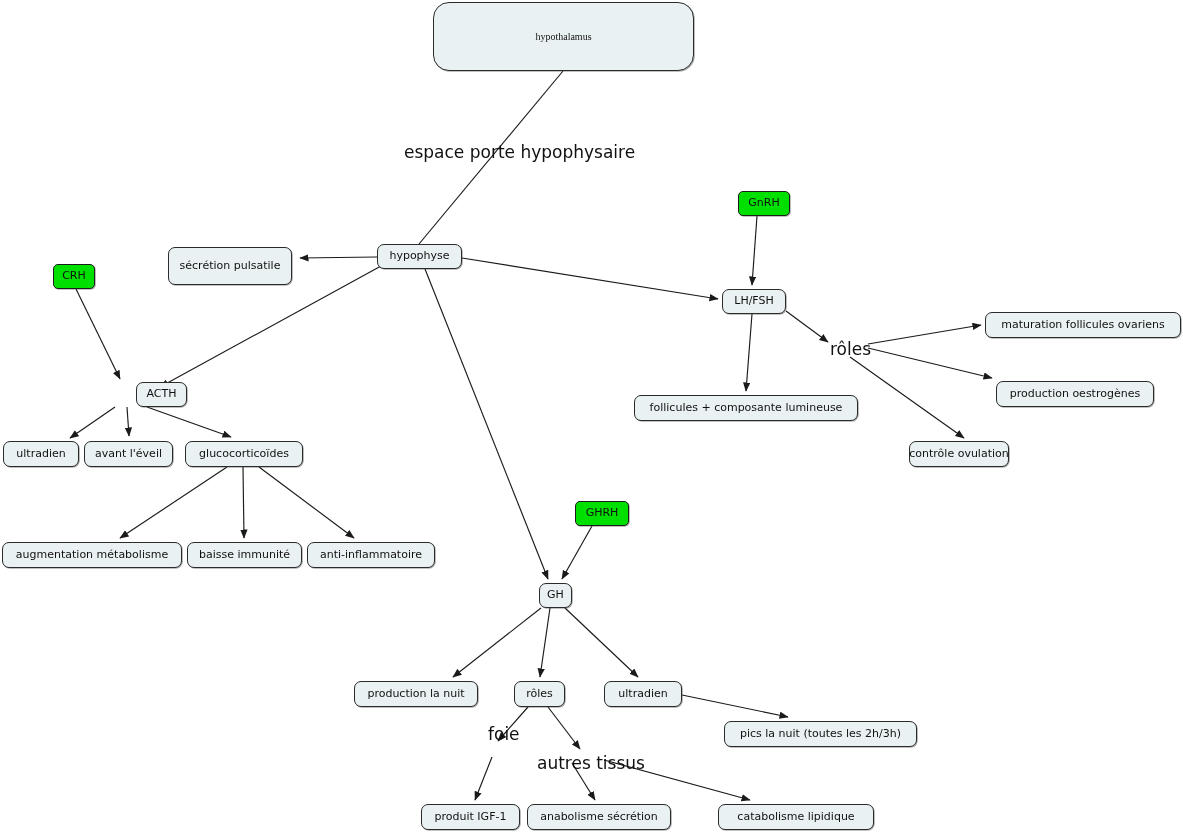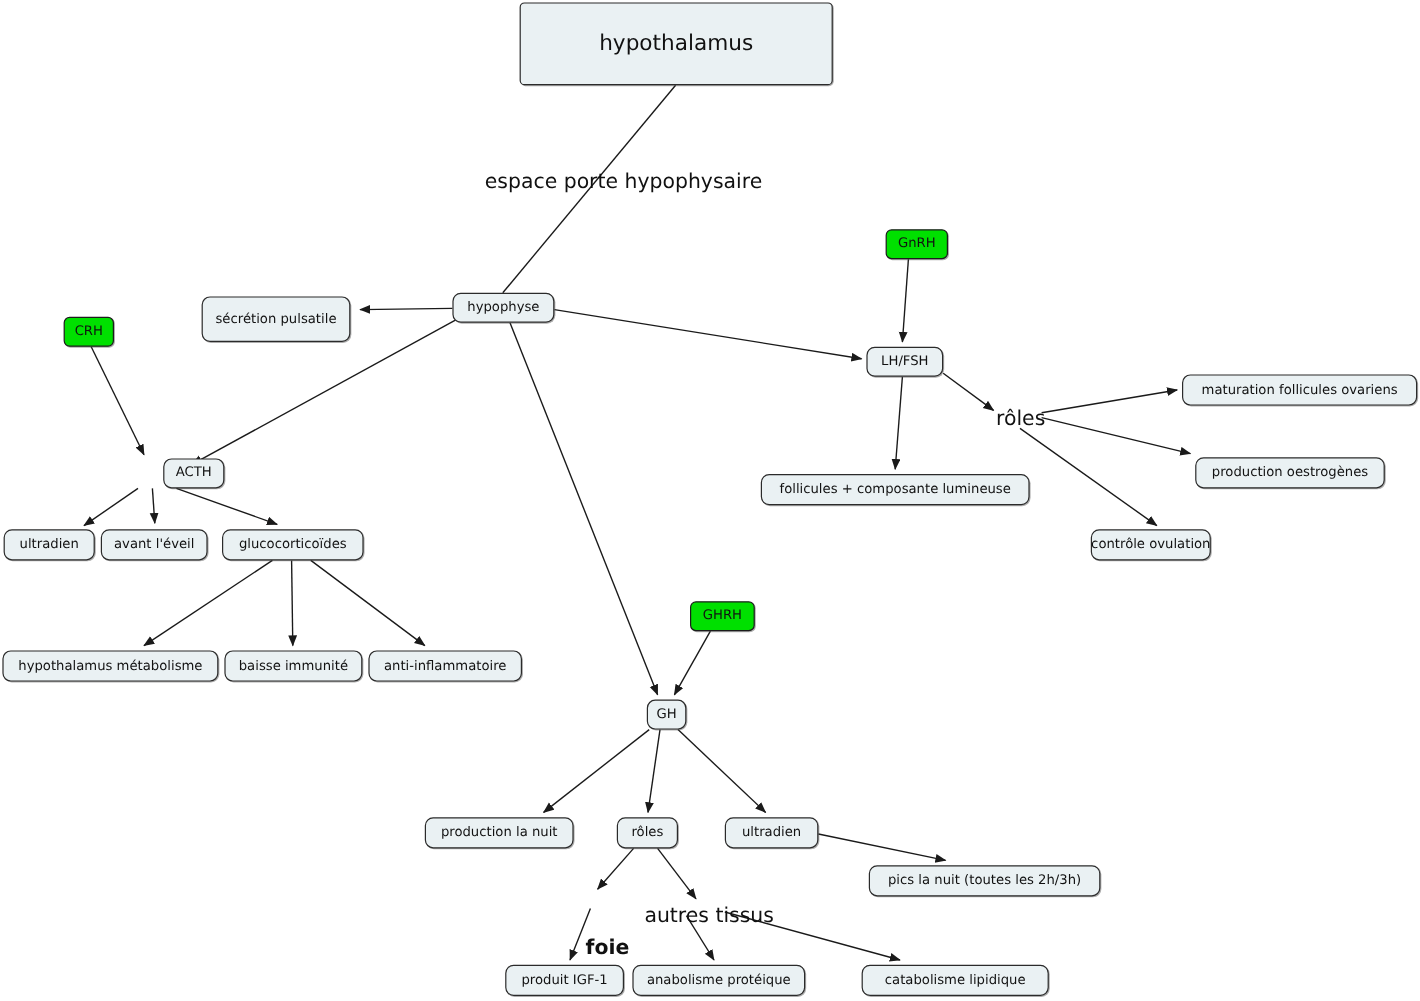--- a/index.html
+++ b/index.html
@@ -43,22 +43,23 @@
     padding: 0 7px;
     white-space: nowrap;
     box-shadow: 0.8px 0.8px 0 rgba(70,70,70,0.45);
   }
   .node-box.green {
     background: #00e000;
     border-color: #1c1c1c;
     border-radius: 5px;
   }
   .node-box.big {
-    border-radius: 4px;
-    font-size: 18px;
+    border-radius: 16px;
+    font-size: 10px;
+    font-family: Liberation Serif, serif;
   }
   .free-label {
     position: absolute;
     font-size: 17px;
     color: #111111;
     white-space: nowrap;
     background: transparent;
     line-height: 1;
   }
 </style>
@@ -105,37 +106,37 @@
 
 <div id="node-layer">
     <div class="node-box big" style="left: 433px; top: 2px; width: 261px; height: 69px;">hypothalamus</div>
     <div class="node-box" style="left: 377px; top: 244px; width: 85px; height: 25px;">hypophyse</div>
     <div class="node-box" style="left: 168px; top: 247px; width: 124px; height: 38px;">sécrétion pulsatile</div>
     <div class="node-box green" style="left: 53px; top: 264px; width: 42px; height: 25px;">CRH</div>
     <div class="node-box" style="left: 100px; top: 382px; width: 51px; height: 25px; margin-left: 36px;">ACTH</div>
     <div class="node-box" style="left: 3px; top: 441px; width: 76px; height: 26px;">ultradien</div>
     <div class="node-box" style="left: 84px; top: 441px; width: 89px; height: 26px;">avant l'éveil</div>
     <div class="node-box" style="left: 185px; top: 441px; width: 118px; height: 26px;">glucocorticoïdes</div>
-    <div class="node-box" style="left: 2px; top: 542px; width: 180px; height: 26px;">hypothalamus métabolisme</div>
+    <div class="node-box" style="left: 2px; top: 542px; width: 180px; height: 26px;">augmentation métabolisme</div>
     <div class="node-box" style="left: 187px; top: 542px; width: 115px; height: 26px;">baisse immunité</div>
     <div class="node-box" style="left: 307px; top: 542px; width: 128px; height: 26px;">anti-inflammatoire</div>
     <div class="node-box green" style="left: 738px; top: 191px; width: 52px; height: 25px;">GnRH</div>
     <div class="node-box" style="left: 722px; top: 289px; width: 64px; height: 25px;">LH/FSH</div>
     <div class="node-box" style="left: 634px; top: 395px; width: 224px; height: 26px;">follicules + composante lumineuse</div>
     <div class="node-box" style="left: 985px; top: 312px; width: 196px; height: 26px;">maturation follicules ovariens</div>
     <div class="node-box" style="left: 996px; top: 381px; width: 158px; height: 26px;">production oestrogènes</div>
     <div class="node-box" style="left: 909px; top: 441px; width: 100px; height: 26px;">contrôle ovulation</div>
     <div class="node-box green" style="left: 575px; top: 501px; width: 54px; height: 25px;">GHRH</div>
     <div class="node-box" style="left: 539px; top: 583px; width: 33px; height: 25px;">GH</div>
     <div class="node-box" style="left: 354px; top: 681px; width: 124px; height: 26px;">production la nuit</div>
     <div class="node-box" style="left: 514px; top: 681px; width: 51px; height: 26px;">rôles</div>
     <div class="node-box" style="left: 604px; top: 681px; width: 78px; height: 26px;">ultradien</div>
     <div class="node-box" style="left: 724px; top: 721px; width: 193px; height: 26px;">pics la nuit (toutes les 2h/3h)</div>
     <div class="node-box" style="left: 421px; top: 804px; width: 99px; height: 26px;">produit IGF-1</div>
-    <div class="node-box" style="left: 527px; top: 804px; width: 144px; height: 26px;">anabolisme protéique</div>
+    <div class="node-box" style="left: 527px; top: 804px; width: 144px; height: 26px;">anabolisme sécrétion</div>
     <div class="node-box" style="left: 678px; top: 804px; width: 156px; height: 26px; margin-left: 40px;">catabolisme lipidique</div>
   </div>
 <div id="label-layer">
     <div class="free-label" style="left: 404px; top: 144px;">espace porte hypophysaire</div>
     <div class="free-label" style="left: 830px; top: 341px;">rôles</div>
-    <div class="free-label" style="left: 488px; top: 782px; font-weight: bold;">foie</div>
+    <div class="free-label" style="left: 488px; top: 726px;">foie</div>
     <div class="free-label" style="left: 537px; top: 755px;">autres tissus</div>
   </div>
 
 </body></html>

